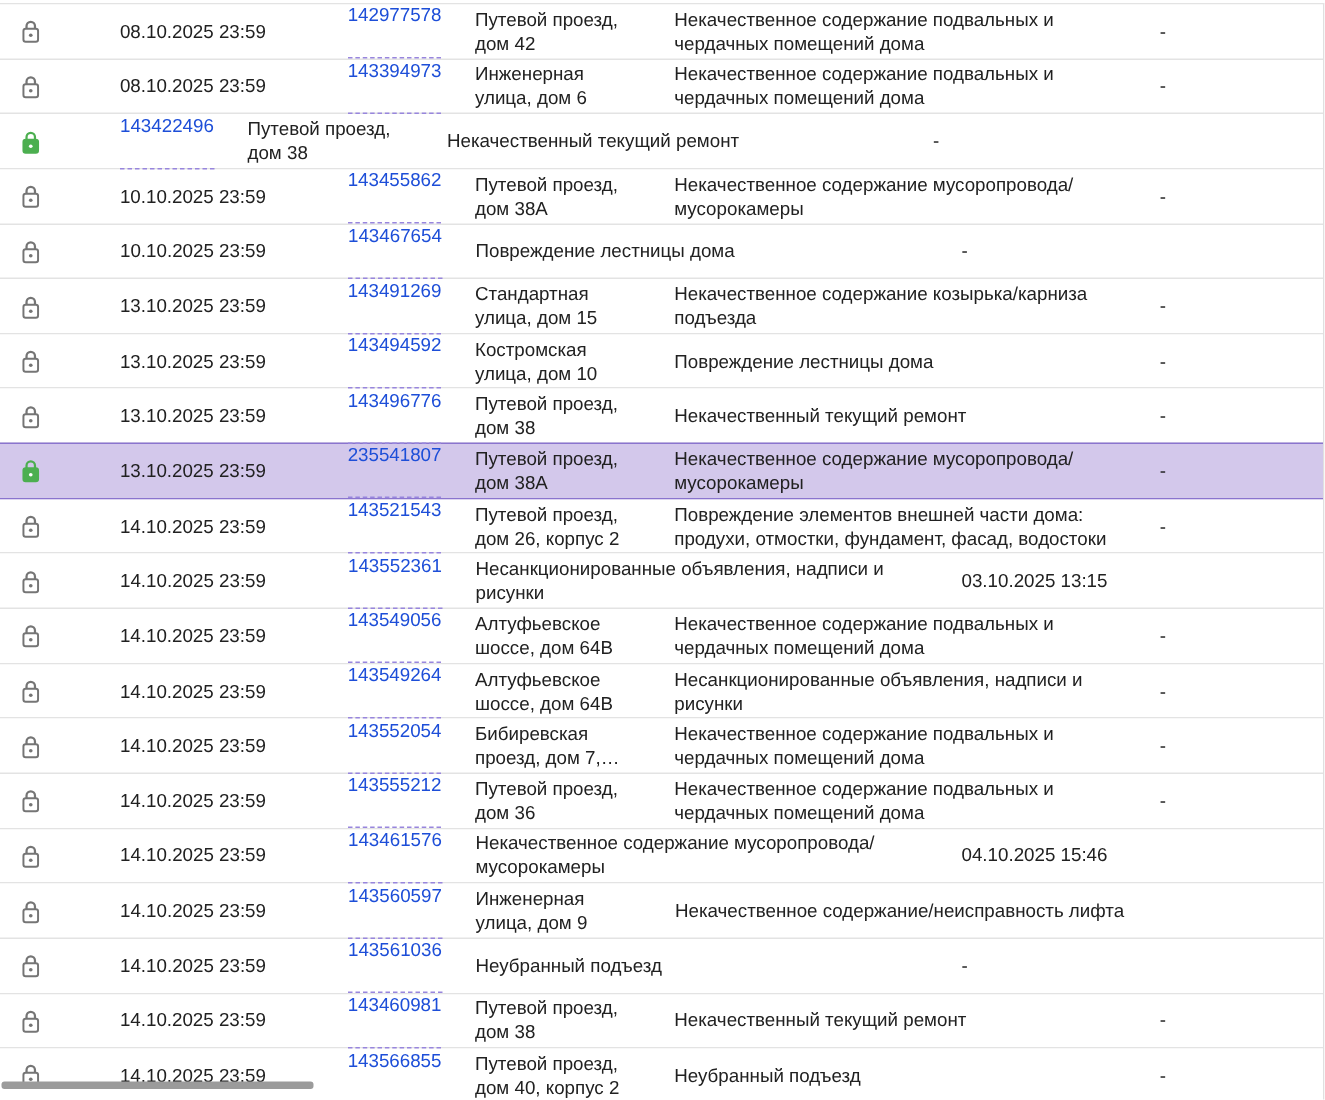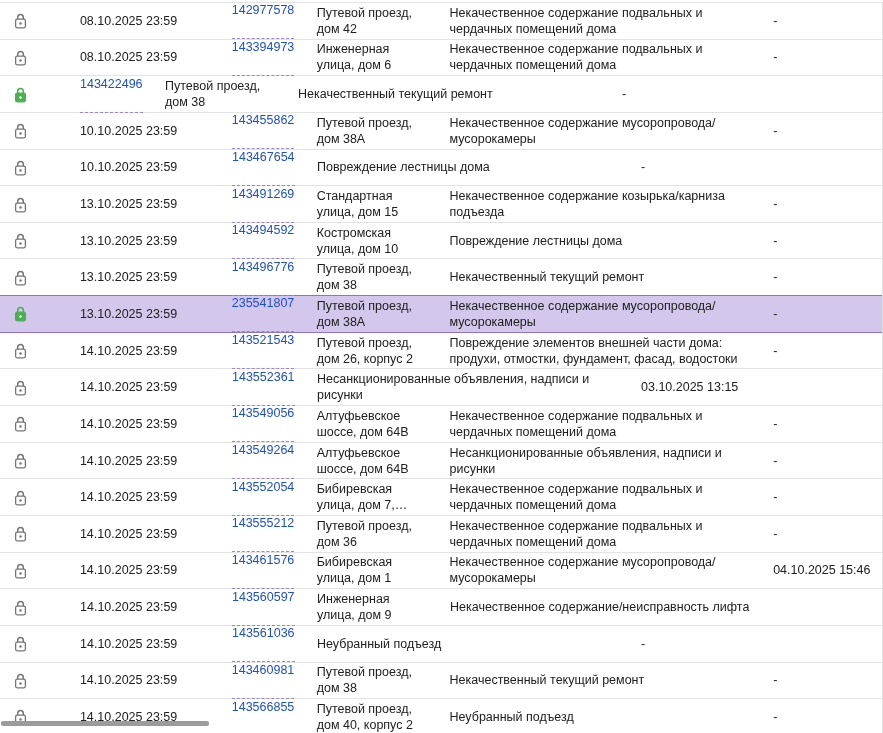--- a/index.html
+++ b/index.html
@@ -391,21 +391,21 @@
         <circle class="lock-dot" cx="8" cy="12.2" r="1.3"></circle>
       </svg>
     </div>
     <div class="cell c-date">
       <span>14.10.2025 23:59</span>
     </div>
     <div class="cell c-id">
       <a class="id-link">143552054</a>
     </div>
     <div class="cell c-addr">
-      <div>Бибиревская улица, дом 7,…</div>
+      <div>Бибиревская проезд, дом 7,…</div>
     </div>
     <div class="cell c-desc">
       <div>Некачественное содержание подвальных и чердачных помещений дома</div>
     </div>
     <div class="cell c-closed">
       <span>-</span>
     </div>
   </div>
 
   <div class="row">
@@ -439,23 +439,20 @@
         <path class="lock-shackle" d="M5 8.2 V5.6 a3 3 0 0 1 6 0 V8.2" fill="none" stroke-width="1.6"></path>
         <rect class="lock-body" x="2.8" y="7.6" width="10.4" height="9.2" rx="1.6" stroke-width="1.4"></rect>
         <circle class="lock-dot" cx="8" cy="12.2" r="1.3"></circle>
       </svg>
     </div>
     <div class="cell c-date">
       <span>14.10.2025 23:59</span>
     </div>
     <div class="cell c-id">
       <a class="id-link">143461576</a>
-    </div>
-    <div class="cell c-addr">
-      <div>Бибиревская улица, дом 1</div>
     </div>
     <div class="cell c-desc">
       <div>Некачественное содержание мусоропровода/мусорокамеры</div>
     </div>
     <div class="cell c-closed">
       <span>04.10.2025 15:46</span>
     </div>
   </div>
 
   <div class="row">

